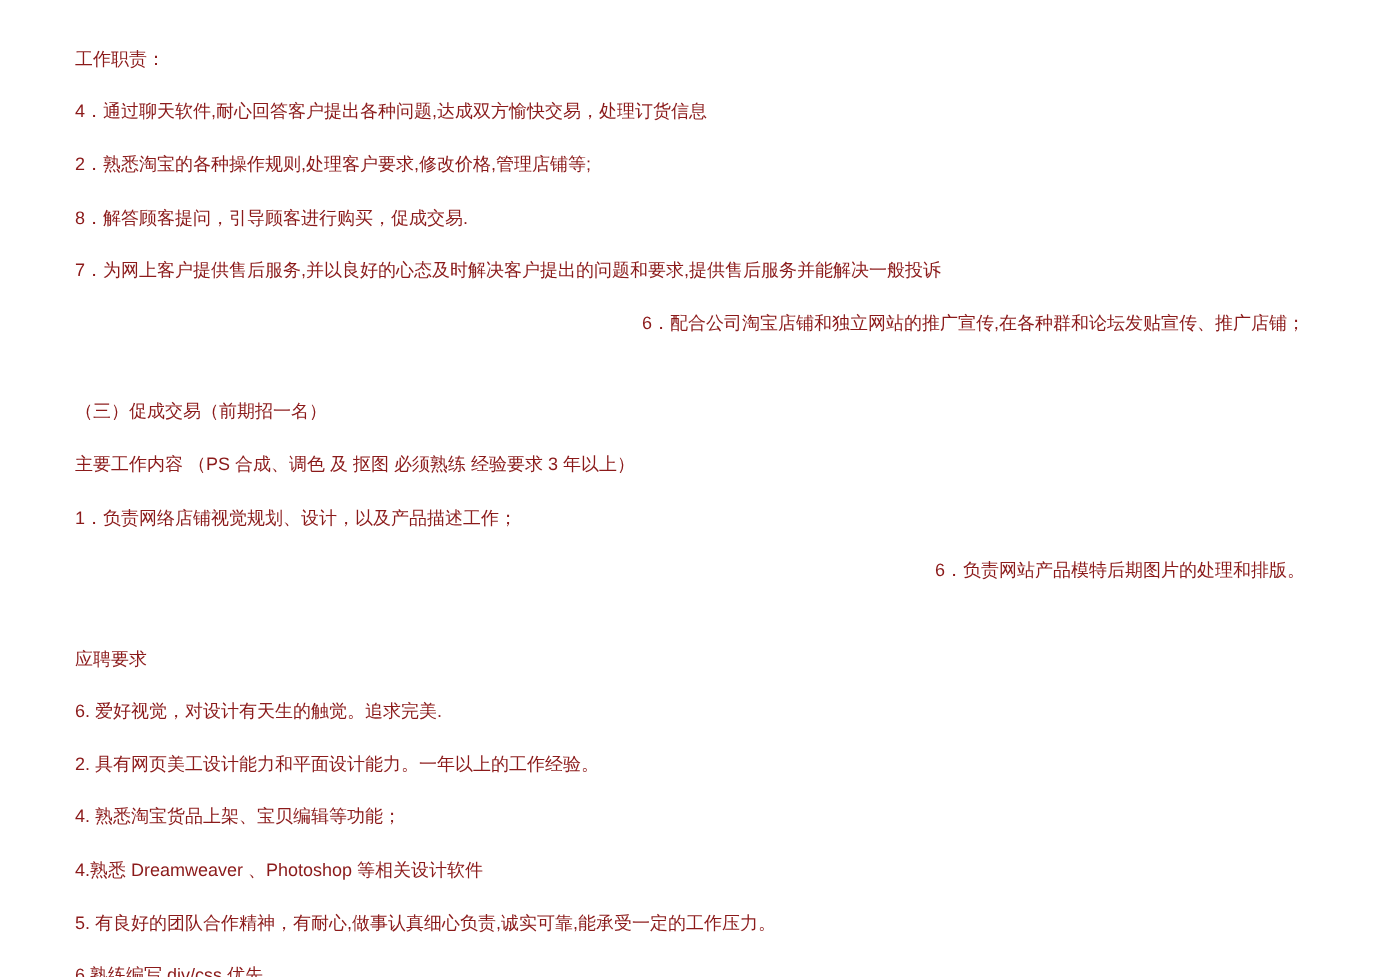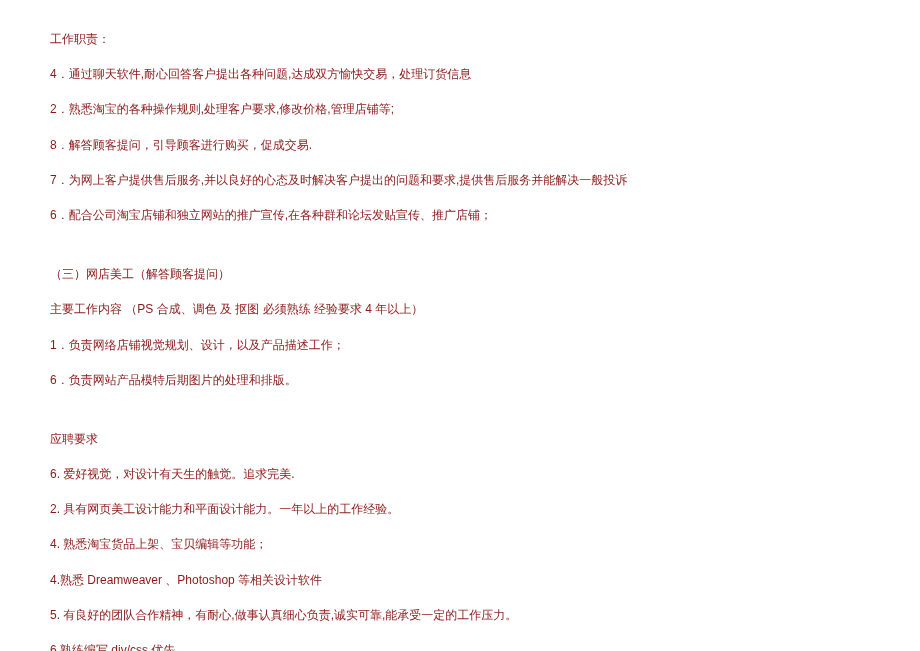--- a/index.html
+++ b/index.html
@@ -14,34 +14,35 @@
       color: #8b1a1a;
       padding: 30px 50px;
       line-height: 1.6;
       width: 920px;
     }
     .line {
       margin-bottom: 16px;
     }
     .section-gap {
       margin-bottom: 40px;
+      text-align: right;
     }
   </style>
 </head>
 <body>
 
 <div class="line">工作职责：</div>
 <div class="line">4．通过聊天软件,耐心回答客户提出各种问题,达成双方愉快交易，处理订货信息</div>
 <div class="line">2．熟悉淘宝的各种操作规则,处理客户要求,修改价格,管理店铺等;</div>
 <div class="line">8．解答顾客提问，引导顾客进行购买，促成交易.</div>
 <div class="line">7．为网上客户提供售后服务,并以良好的心态及时解决客户提出的问题和要求,提供售后服务并能解决一般投诉</div>
 <div class="line section-gap">6．配合公司淘宝店铺和独立网站的推广宣传,在各种群和论坛发贴宣传、推广店铺；</div>
 
-<div class="line">（三）网店美工（解答顾客提问）</div>
-<div class="line">主要工作内容  （PS 合成、调色  及  抠图  必须熟练   经验要求  4 年以上）</div>
+<div class="line">（三）促成交易（前期招一名）</div>
+<div class="line">主要工作内容  （PS 合成、调色  及  抠图  必须熟练   经验要求  3 年以上）</div>
 <div class="line">1．负责网络店铺视觉规划、设计，以及产品描述工作；</div>
 <div class="line section-gap">6．负责网站产品模特后期图片的处理和排版。</div>
 
 <div class="line">应聘要求</div>
 <div class="line">6.        爱好视觉，对设计有天生的触觉。追求完美.</div>
 <div class="line">2.        具有网页美工设计能力和平面设计能力。一年以上的工作经验。</div>
 <div class="line">4.    熟悉淘宝货品上架、宝贝编辑等功能；</div>
 <div class="line">4.熟悉  Dreamweaver 、Photoshop 等相关设计软件</div>
 <div class="line">5.        有良好的团队合作精神，有耐心,做事认真细心负责,诚实可靠,能承受一定的工作压力。</div>
 <div class="line">6.熟练编写  div/css 优先</div>

